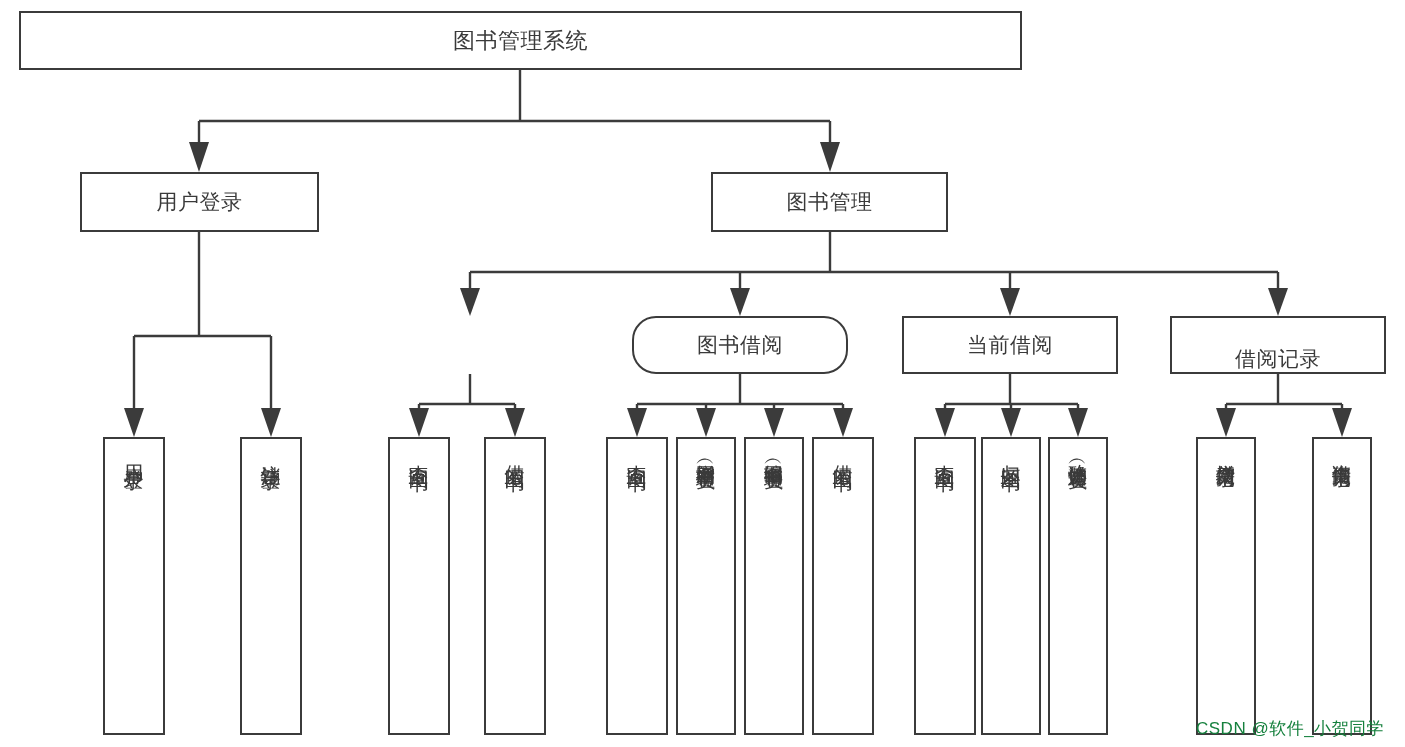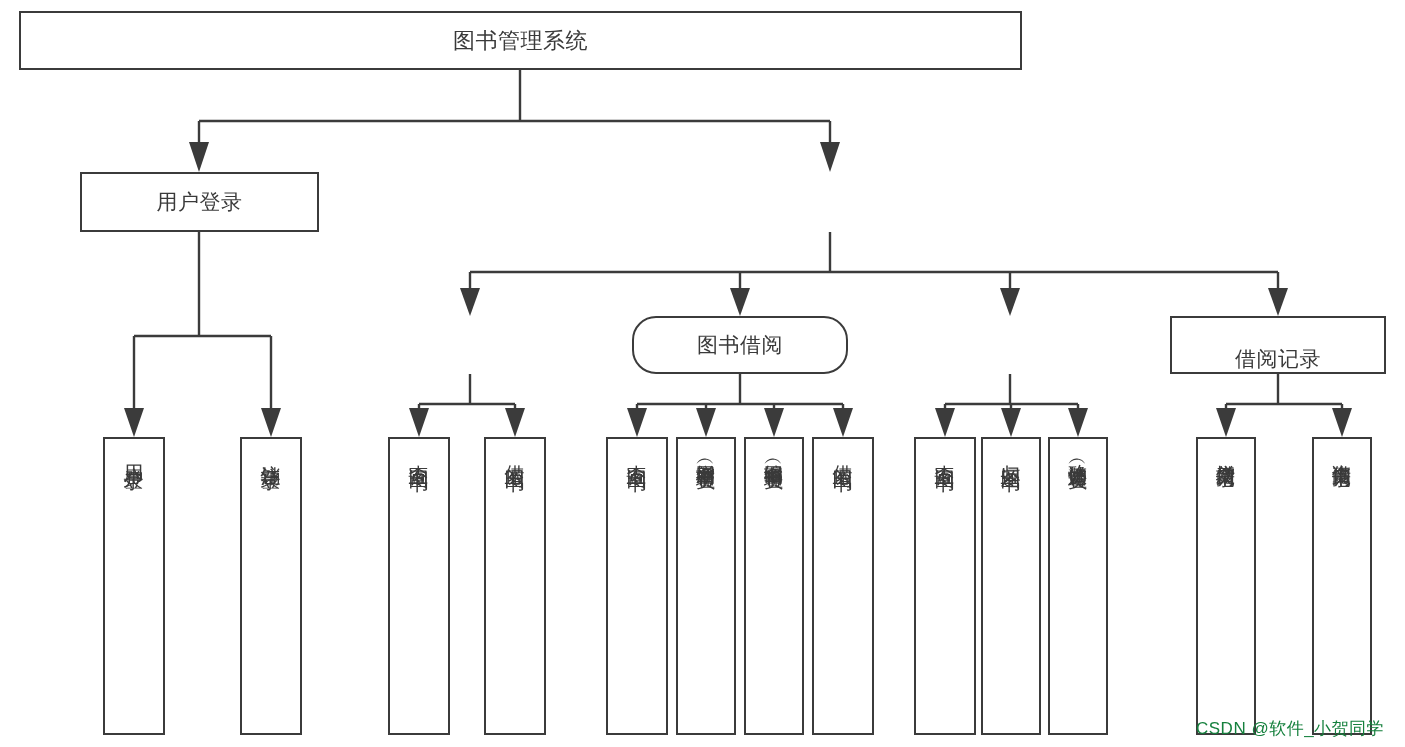--- a/index.html
+++ b/index.html
@@ -167,26 +167,32 @@
   </svg>
 
   <div class="node horiz root" style="left:19px; top:11px; width:1003px; height:59px;">
     <span class="node-label">图书管理系统</span>
   </div>
 
   <div class="node horiz" style="left:80px; top:172px; width:239px; height:60px;">
     <span class="node-label">用户登录</span>
   </div>
 
+  <div class="node horiz" style="left:711px; top:172px; width:237px; height:60px;">
+    <span class="node-label">图书管理</span>
+  </div>
 
 
   <div class="node horiz" style="left:632px; top:316px; width:216px; height:58px;border-radius:24px;">
     <span class="node-label">图书借阅</span>
   </div>
 
+  <div class="node horiz" style="left:902px; top:316px; width:216px; height:58px;">
+    <span class="node-label">当前借阅</span>
+  </div>
 
   <div class="node horiz" style="left:1170px; top:316px; width:216px; height:58px;align-items:flex-end;">
     <span class="node-label">借阅记录</span>
   </div>
 
   <div class="node vert" style="left:103px; top:437px; width:62px; height:298px;">
     <span class="node-label">用户登录</span>
   </div>
 
   <div class="node vert" style="left:240px; top:437px; width:62px; height:298px;">

